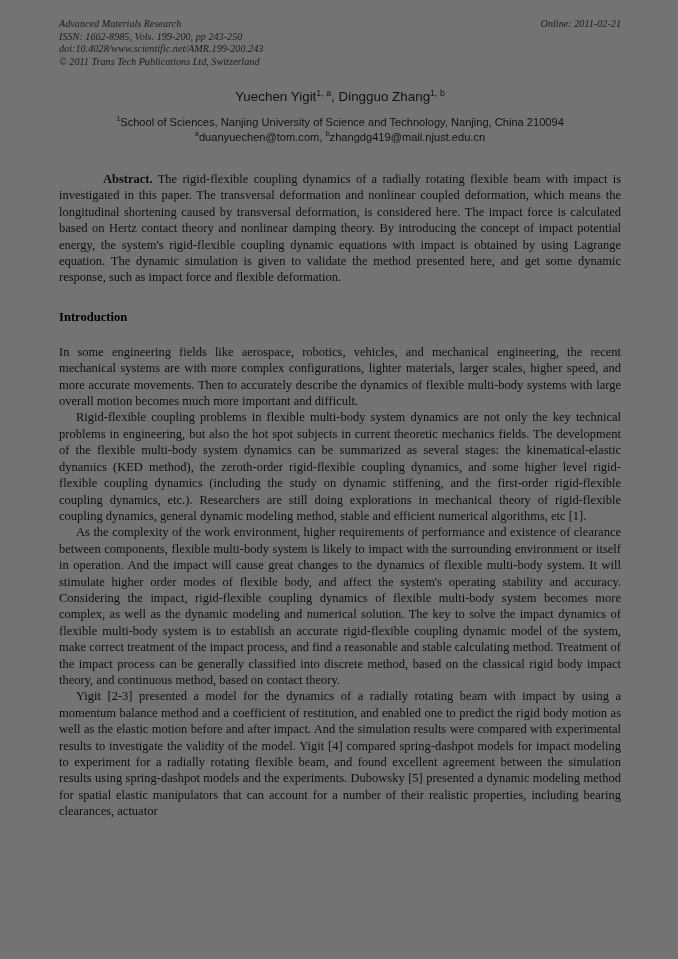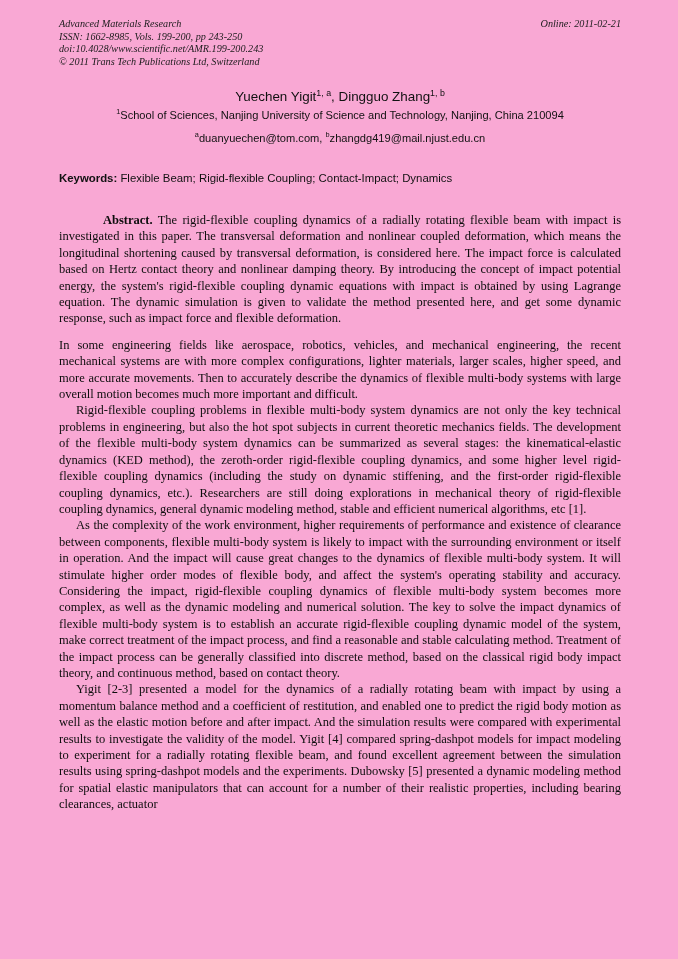--- a/index.html
+++ b/index.html
@@ -11,21 +11,21 @@
     width: 678px;
     height: 959px;
     overflow: hidden;
     font-family: "Liberation Serif", serif;
     color: #000000;
   }
   .page {
     position: relative;
     width: 678px;
     height: 959px;
-    background: #f9a8d4;
+    background: #737373;
     box-sizing: border-box;
   }
   .content {
     position: absolute;
     left: 59px;
     top: 18px;
     width: 562px;
   }
 
   
@@ -71,30 +71,30 @@
     line-height: 18px;
     color: #111;
   }
   .authors sup, .affiliation sup, .emails sup {
     font-size: 0.66em;
     vertical-align: super;
     line-height: 0;
   }
 
   .affiliation {
-    margin-top: 2px;
+    margin-top: 9px;
     text-align: center;
     font-family: "Liberation Sans", sans-serif;
     font-size: 11.1px;
     line-height: 15px;
     color: #111;
   }
 
   .emails {
-    margin-top: 8px;
+    margin-top: 0;
     text-align: center;
     font-family: "Liberation Sans", sans-serif;
     font-size: 11.1px;
     line-height: 15px;
     color: #111;
   }
 
   
   .keywords {
     margin-top: 25px;
@@ -141,21 +141,21 @@
     font-family: "Liberation Serif", serif;
     font-size: 12.5px;
     line-height: 16.4px;
     color: #0d0d0d;
   }
   .body-para.indent {
     margin-top: 0;
     text-indent: 17px;
   }
   .body-para.first {
-    margin-top: 10px;
+    margin-top: 19px;
     text-indent: 0;
   }
 </style>
 </head>
 <body>
 
 <div class="page">
   <div class="content">
 
     <div class="journal-header">
@@ -173,30 +173,27 @@
 
     <div class="affiliation">
       <sup>1</sup><span>School of Sciences, Nanjing University of Science and Technology, Nanjing, China 210094</span>
     </div>
 
     <div class="emails">
       <sup>a</sup><span>duanyuechen@tom.com,</span>
       <sup>b</sup><span>zhangdg419@mail.njust.edu.cn</span>
     </div>
 
-    <div class="keywords">
-      <span class="kw-label">Keywords:</span>
-      <span>Flexible Beam; Rigid-flexible Coupling; Contact-Impact; Dynamics</span>
-    </div>
 
     <div class="abstract">
       <span class="abs-label">Abstract.</span>
       <span>The rigid-flexible coupling dynamics of a radially rotating flexible beam with impact is investigated in this paper. The transversal deformation and nonlinear coupled deformation, which means the longitudinal shortening caused by transversal deformation, is considered here. The impact force is calculated based on Hertz contact theory and nonlinear damping theory. By introducing the concept of impact potential energy, the system's rigid-flexible coupling dynamic equations with impact is obtained by using Lagrange equation. The dynamic simulation is given to validate the method presented here, and get some dynamic response, such as impact force and flexible deformation.</span>
     </div>
 
+    <div class="section-heading">Introduction</div>
 
     <div class="body-para first">In some engineering fields like aerospace, robotics, vehicles, and mechanical engineering, the recent mechanical systems are with more complex configurations, lighter materials, larger scales, higher speed, and more accurate movements. Then to accurately describe the dynamics of flexible multi-body systems with large overall motion becomes much more important and difficult.</div>
     <div class="body-para indent">Rigid-flexible coupling problems in flexible multi-body system dynamics are not only the key technical problems in engineering, but also the hot spot subjects in current theoretic mechanics fields. The development of the flexible multi-body system dynamics can be summarized as several stages: the kinematical-elastic dynamics (KED method), the zeroth-order rigid-flexible coupling dynamics, and some higher level rigid-flexible coupling dynamics (including the study on dynamic stiffening, and the first-order rigid-flexible coupling dynamics, etc.). Researchers are still doing explorations in mechanical theory of rigid-flexible coupling dynamics, general dynamic modeling method, stable and efficient numerical algorithms, etc [1].</div>
     <div class="body-para indent">As the complexity of the work environment, higher requirements of performance and existence of clearance between components, flexible multi-body system is likely to impact with the surrounding environment or itself in operation. And the impact will cause great changes to the dynamics of flexible multi-body system. It will stimulate higher order modes of flexible body, and affect the system's operating stability and accuracy. Considering the impact, rigid-flexible coupling dynamics of flexible multi-body system becomes more complex, as well as the dynamic modeling and numerical solution. The key to solve the impact dynamics of flexible multi-body system is to establish an accurate rigid-flexible coupling dynamic model of the system, make correct treatment of the impact process, and find a reasonable and stable calculating method. Treatment of the impact process can be generally classified into discrete method, based on the classical rigid body impact theory, and continuous method, based on contact theory.</div>
     <div class="body-para indent">Yigit [2-3] presented a model for the dynamics of a radially rotating beam with impact by using a momentum balance method and a coefficient of restitution, and enabled one to predict the rigid body motion as well as the elastic motion before and after impact. And the simulation results were compared with experimental results to investigate the validity of the model. Yigit [4] compared spring-dashpot models for impact modeling to experiment for a radially rotating flexible beam, and found excellent agreement between the simulation results using spring-dashpot models and the experiments. Dubowsky [5] presented a dynamic modeling method for spatial elastic manipulators that can account for a number of their realistic properties, including bearing clearances, actuator</div>
 
   </div>
 </div>
 
 </body></html>

